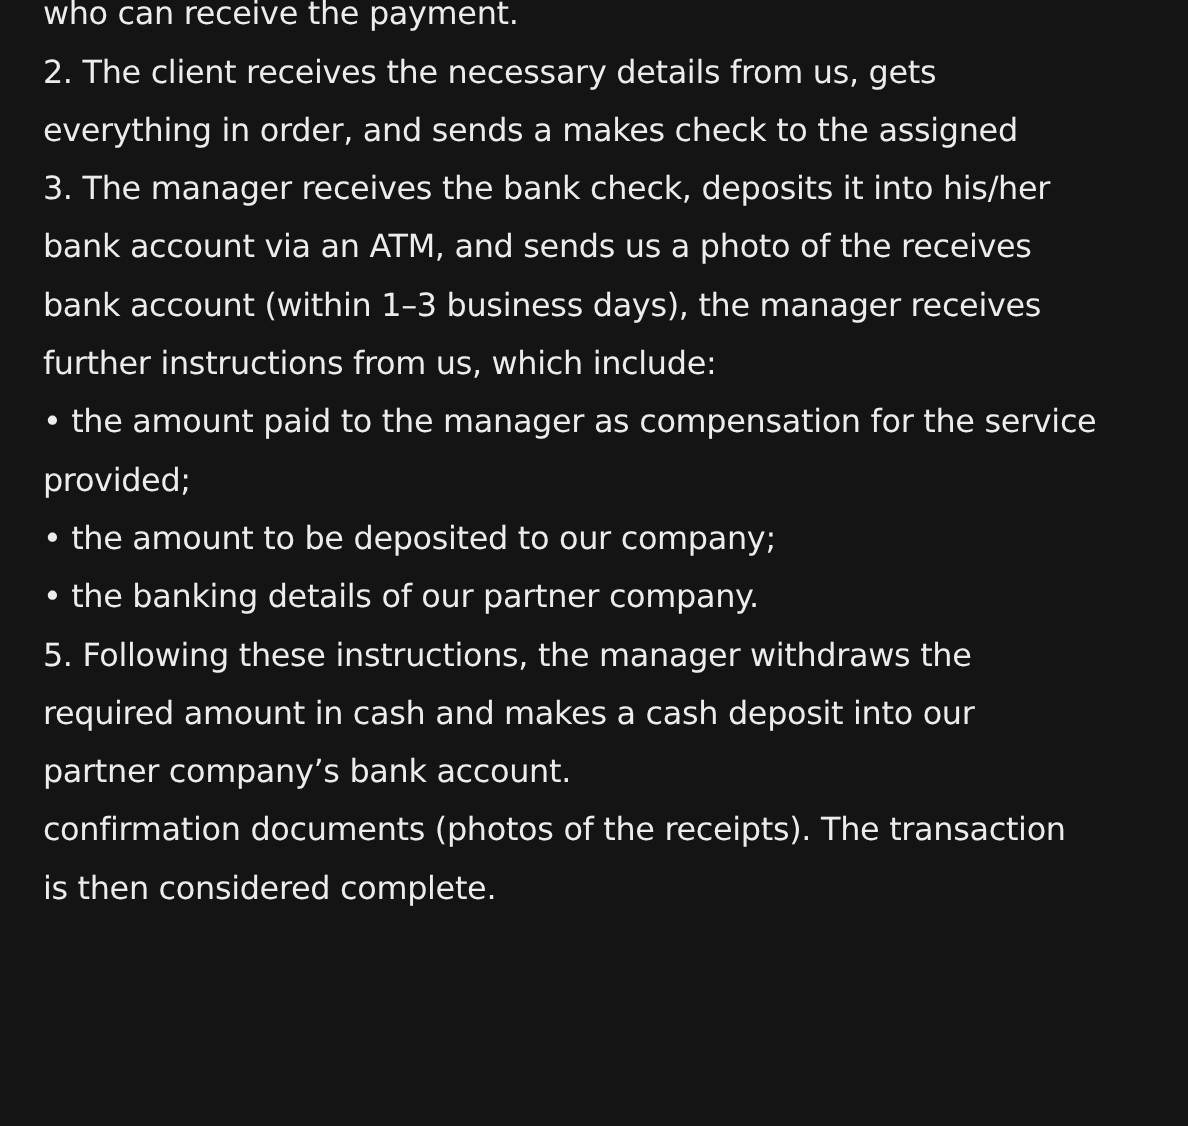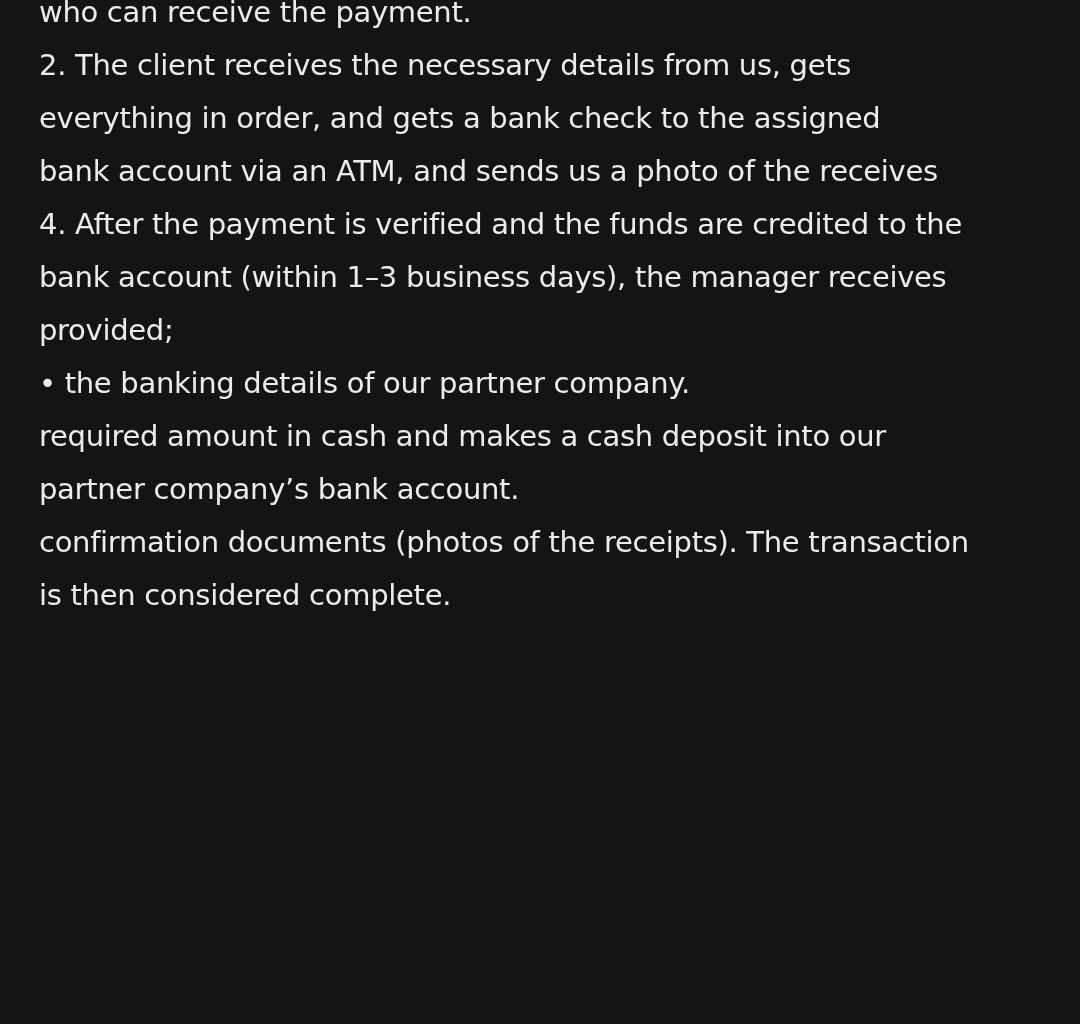--- a/index.html
+++ b/index.html
@@ -22,23 +22,27 @@
       letter-spacing: -0.3px;
     }
     .line { white-space: nowrap; display: block; }
   </style>
 </head>
 <body>
 
 <div class="message">
   <span class="line">who can receive the payment.</span>
   <span class="line">2. The client receives the necessary details from us, gets</span>
-  <span class="line">everything in order, and gets a bank check to the assigned</span>
+  <span class="line">everything in order, and sends a makes check to the assigned</span>
+  <span class="line">3. The manager receives the bank check, deposits it into his/her</span>
   <span class="line">bank account via an ATM, and sends us a photo of the receives</span>
-  <span class="line">4. After the payment is verified and the funds are credited to the</span>
   <span class="line">bank account (within 1–3 business days), the manager receives</span>
+  <span class="line">further instructions from us, which include:</span>
+  <span class="line">• the amount paid to the manager as compensation for the service</span>
   <span class="line">provided;</span>
+  <span class="line">• the amount to be deposited to our company;</span>
   <span class="line">• the banking details of our partner company.</span>
+  <span class="line">5. Following these instructions, the manager withdraws the</span>
   <span class="line">required amount in cash and makes a cash deposit into our</span>
   <span class="line">partner company’s bank account.</span>
   <span class="line">confirmation documents (photos of the receipts). The transaction</span>
   <span class="line">is then considered complete.</span>
 </div>
 
 </body></html>

